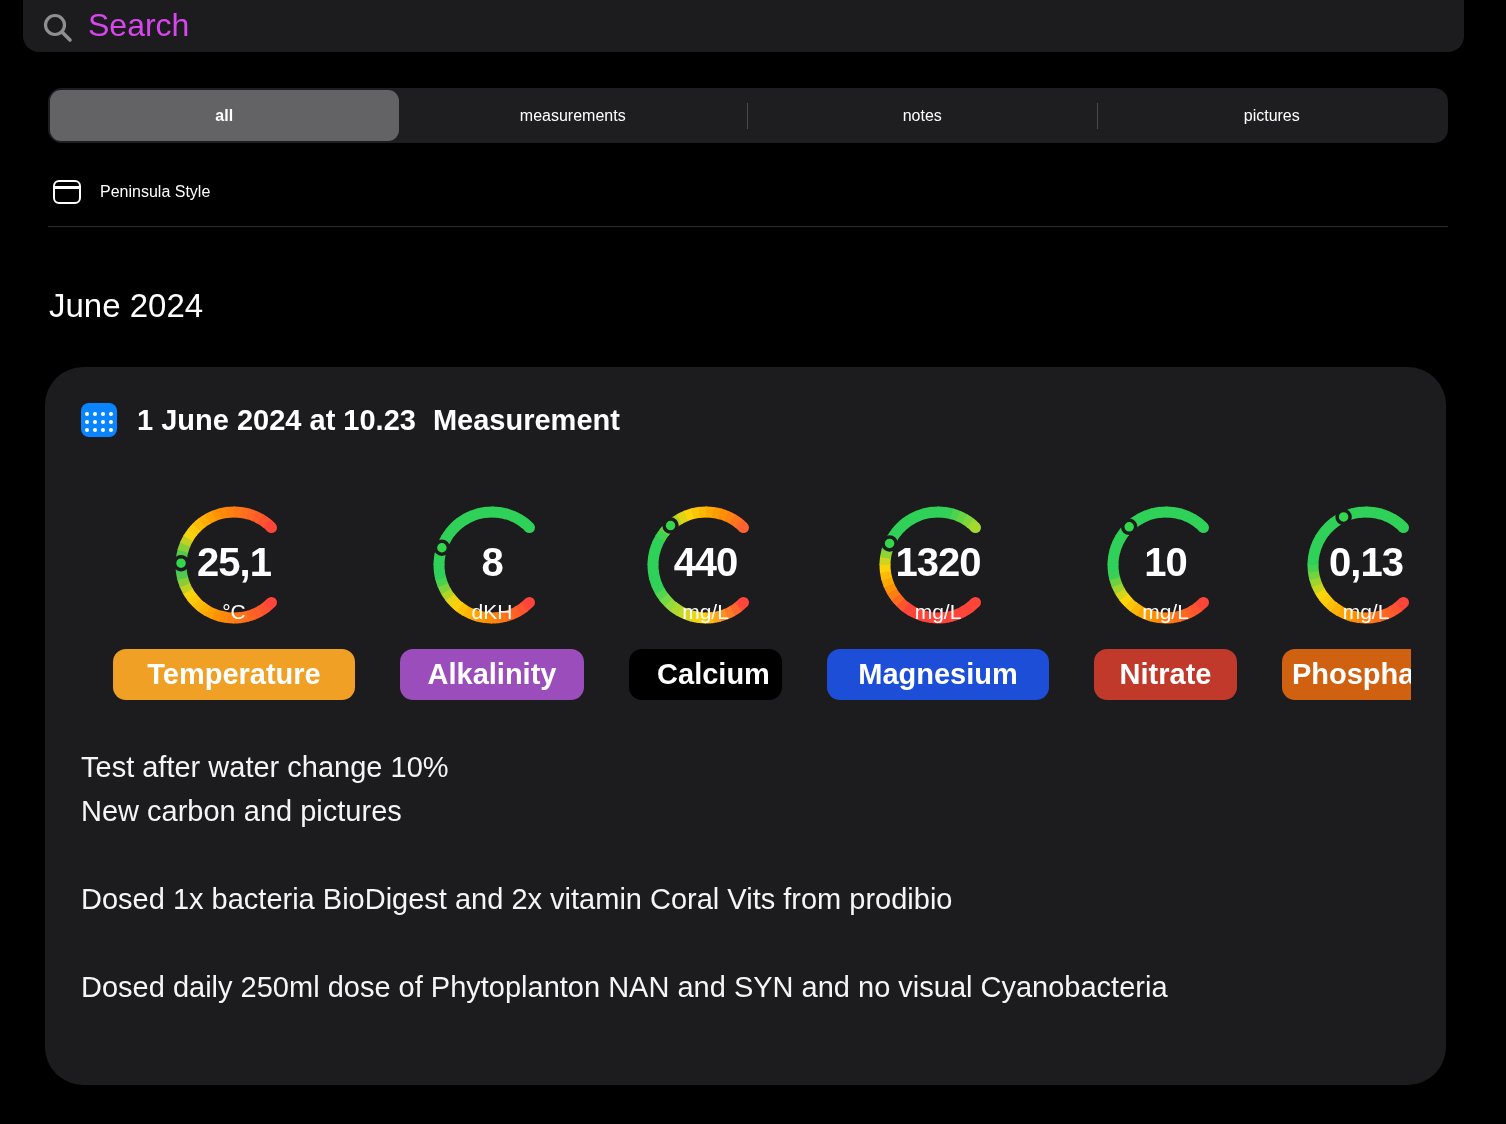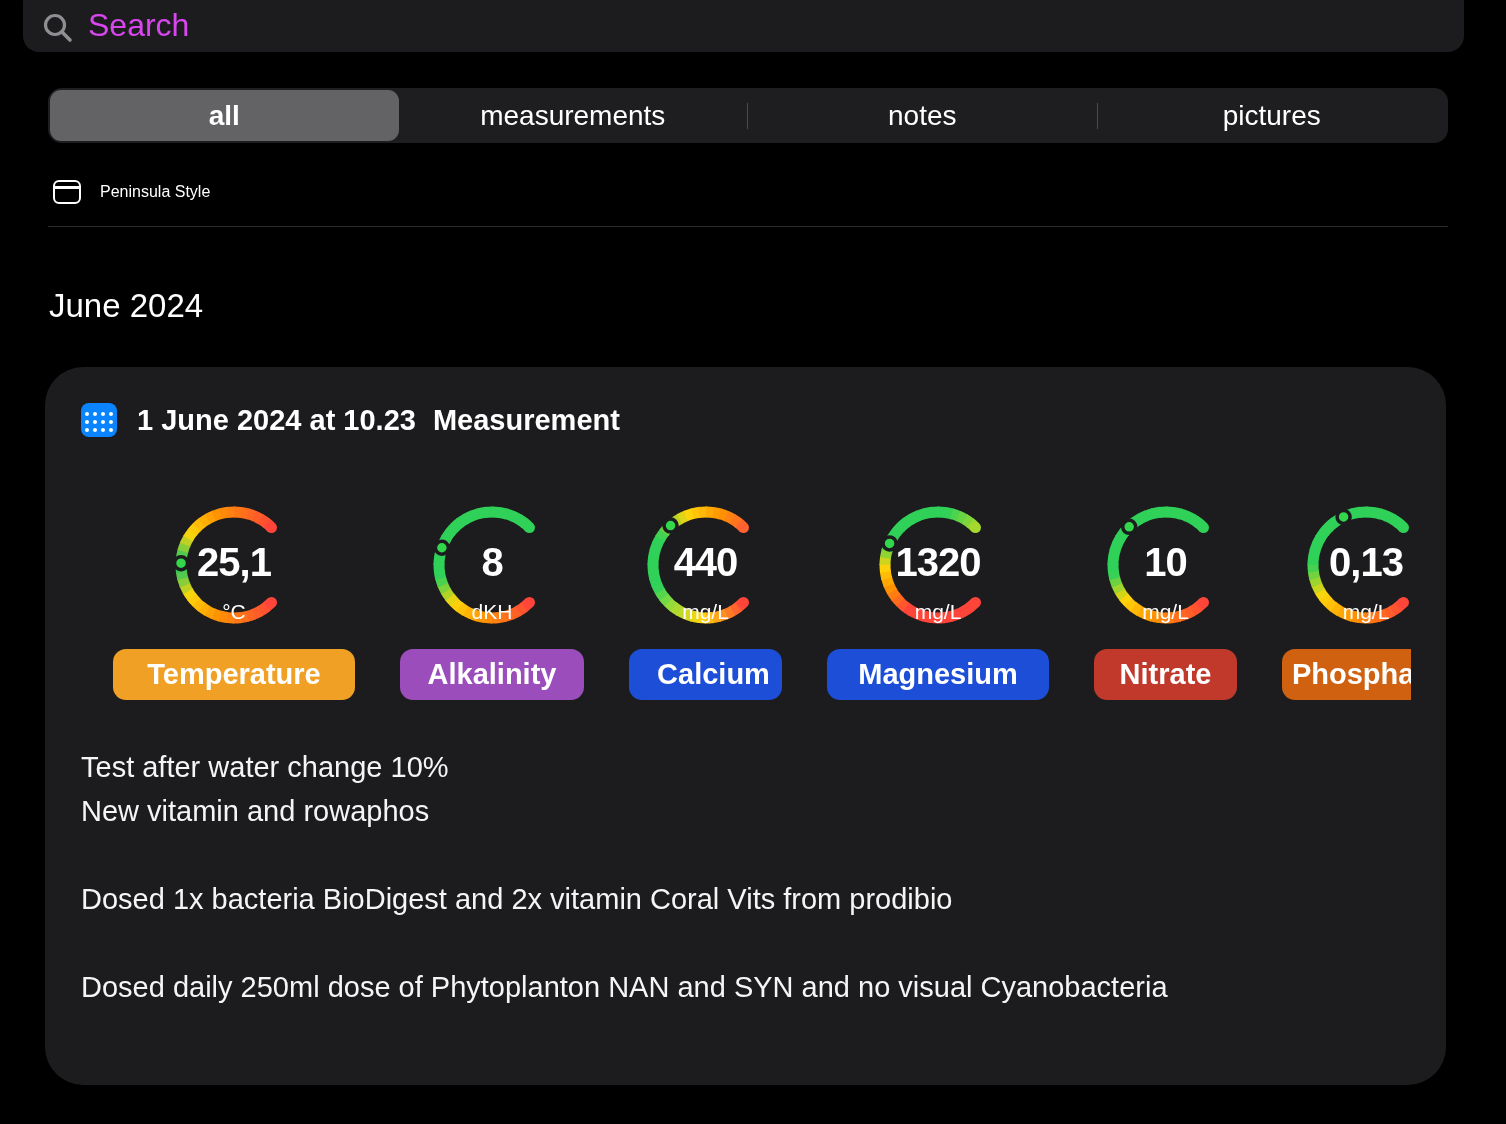--- a/index.html
+++ b/index.html
@@ -16,21 +16,21 @@
   .search-bar svg{display:block;margin-right:13px;}
   .search-placeholder{font-size:32px;color:#d946ef;line-height:40px;}
   
   .segmented{
     position:absolute;left:48px;top:88px;width:1400px;height:55px;
     background:#1E1E20;border-radius:14px;display:flex;align-items:stretch;
     padding:2px;box-sizing:border-box;
   }
   .segment{
     flex:1 1 0;display:flex;align-items:center;justify-content:center;
-    font-size:28px;font-weight:500;color:#fff;border-radius:11px;cursor:default;
+    font-size:16px;font-weight:500;color:#fff;border-radius:11px;cursor:default;
     position:relative;
   }
   .segment.selected{background:#636366;font-weight:700;}
   .seg-divider{width:1px;align-self:center;height:26px;background:#4A4A4C;flex:none;}
   
   .tank-row{position:absolute;left:53px;top:180px;display:flex;align-items:center;}
   .tank-icon{
     width:24px;height:20px;border:2.5px solid #fff;border-radius:6px;position:relative;flex:none;
   }
   .tank-icon .bar{position:absolute;left:0;right:0;top:4px;height:2.5px;background:#fff;}
@@ -269,21 +269,21 @@
               <path d="M 80.28222191534977 11.034384776901803 A 53 53 0 0 1 87.45543149677587 14.66569421149314" fill="none" stroke="rgb(255,130,18)" stroke-width="11"></path>
               <path d="M 86.5 14.100653599424753 A 53 53 0 0 1 93.13786078579236 18.637188411068507" fill="none" stroke="rgb(255,117,30)" stroke-width="11"></path>
               <path d="M 92.26435573746218 17.95227296456453 A 53 53 0 0 1 97.47665940288701 22.52334059711297" fill="none" stroke="rgb(255,104,42)" stroke-width="11"></path>
               <circle cx="97.47665940288702" cy="97.47665940288701" r="5.5" fill="#FF453A"></circle>
               <circle cx="97.47665940288701" cy="22.52334059711297" r="5.5" fill="#FF6130"></circle>
               <circle cx="24.536077862980484" cy="20.61332424969813" r="6.5" fill="#32D74B" stroke="#1C1C1E" stroke-width="3.5"></circle>
             </svg>
             <div class="gauge-value">440</div>
             <div class="gauge-unit">mg/L</div>
           </div>
-          <div class="pill" style="background: #1d4ed8; padding-left: 16px;">Calcium</div>
+          <div class="pill" style="background: #000000; padding-left: 16px;">Calcium</div>
         </div>
         <div class="gauge-item" style="width: 222px;">
           <div class="gauge-fig">
             <svg width="120" height="120">
               <path d="M 97.47665940288702 97.47665940288701 A 53 53 0 0 1 91.37669847635864 102.71419895917133" fill="none" stroke="rgb(255,69,58)" stroke-width="11"></path>
               <path d="M 92.26435573746221 102.04772703543546 A 53 53 0 0 1 85.53294472739091 106.44425404232477" fill="none" stroke="rgb(255,69,58)" stroke-width="11"></path>
               <path d="M 86.5 105.89934640057525 A 53 53 0 0 1 79.25231521506785 109.37963506203408" fill="none" stroke="rgb(255,69,58)" stroke-width="11"></path>
               <path d="M 80.28222191534977 108.9656152230982 A 53 53 0 0 1 72.6422732516648 111.4701168352107" fill="none" stroke="rgb(255,69,58)" stroke-width="11"></path>
               <path d="M 73.71740939043362 111.19406879332061 A 53 53 0 0 1 65.8159184878254 112.67993063912452" fill="none" stroke="rgb(255,69,58)" stroke-width="11"></path>
               <path d="M 66.91788818766273 112.54657765281195 A 53 53 0 0 1 58.89005174618209 112.98837622416681" fill="none" stroke="rgb(255,69,58)" stroke-width="11"></path>
@@ -419,18 +419,18 @@
             </svg>
             <div class="gauge-value">0,13</div>
             <div class="gauge-unit">mg/L</div>
           </div>
           <div class="pill" style="background: rgb(207, 97, 16);">Phosphate</div>
         </div>
       </div>
 
     <div class="notes">
       <p>Test after water change 10%</p>
-      <p>New vitamin and rowaphos</p>
+      <p>New carbon and pictures</p>
       <p class="gap">Dosed 1x bacteria BioDigest and 2x vitamin Coral Vits from prodibio</p>
       <p class="gap">Dosed daily 250ml dose of Phytoplanton NAN and SYN and no visual Cyanobacteria</p>
     </div>
   </div>
 </div>
 
 </body></html>

